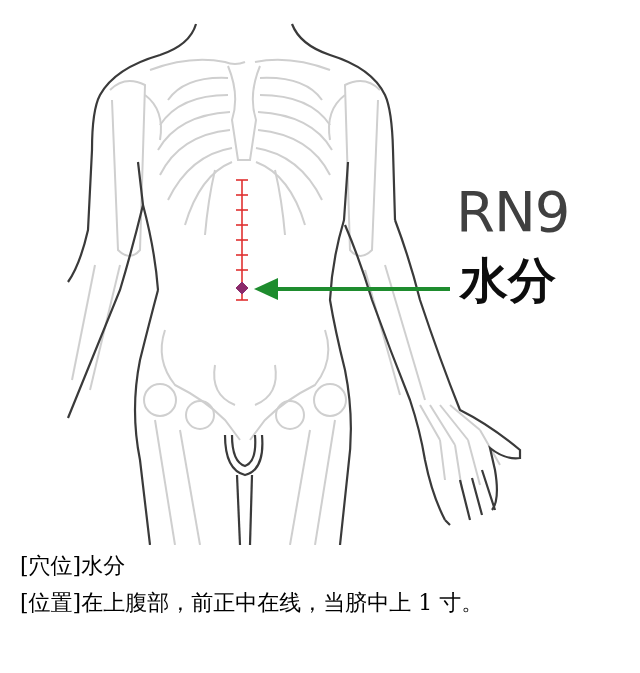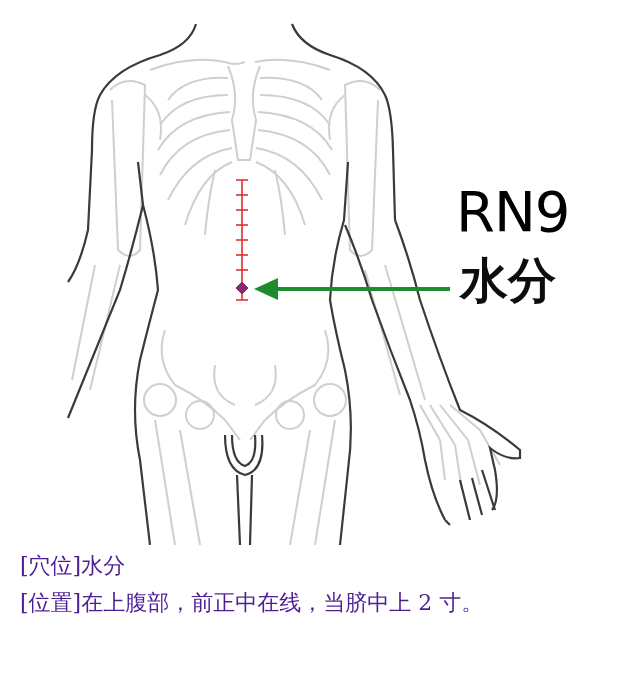--- a/index.html
+++ b/index.html
@@ -1,30 +1,30 @@
 <!DOCTYPE html>
 <html><head>
   <meta charset="utf-8">
   <style>
     html, body { margin: 0; padding: 0; background: #ffffff; }
     body { width: 640px; height: 673px; position: relative; overflow: hidden; }
     .figure { position: absolute; left: 0; top: 0; width: 640px; height: 545px; }
     .label-code {
       position: absolute; left: 456px; top: 184px;
       font-family: "DejaVu Sans", sans-serif; font-size: 56px; font-weight: normal;
-      color: #000000; letter-spacing: -1px; line-height: 1;
+      color: #404040; letter-spacing: -1px; line-height: 1;
     }
     .label-name {
       position: absolute; left: 460px; top: 256px;
       font-family: "DejaVu Sans", sans-serif; font-size: 48px; font-weight: bold;
       color: #0d0d0d; line-height: 1;
     }
     .caption {
       position: absolute; left: 20px; top: 547px;
-      font-family: "DejaVu Serif", serif; font-size: 22px; color: #4c1d95;
+      font-family: "DejaVu Serif", serif; font-size: 22px; color: #000000;
       line-height: 37px;
     }
     .caption-line { white-space: nowrap; }
   </style>
 </head>
 <body>
 
 <div class="figure">
   <svg width="640" height="545" viewBox="0 0 640 545" xmlns="http://www.w3.org/2000/svg">
     <g fill="none" stroke="#cfcfcf" stroke-width="2">
@@ -121,14 +121,14 @@
       <polygon points="254,289 278,278 278,300" fill="#1e8c2e"></polygon>
     </g>
   </svg>
 </div>
 
 <div class="label-code">RN9</div>
 <div class="label-name">水分</div>
 
 <div class="caption">
   <div class="caption-line">[穴位]水分</div>
-  <div class="caption-line">[位置]在上腹部，前正中在线，当脐中上 2 寸。</div>
+  <div class="caption-line">[位置]在上腹部，前正中在线，当脐中上 1 寸。</div>
 </div>
 
 </body></html>

